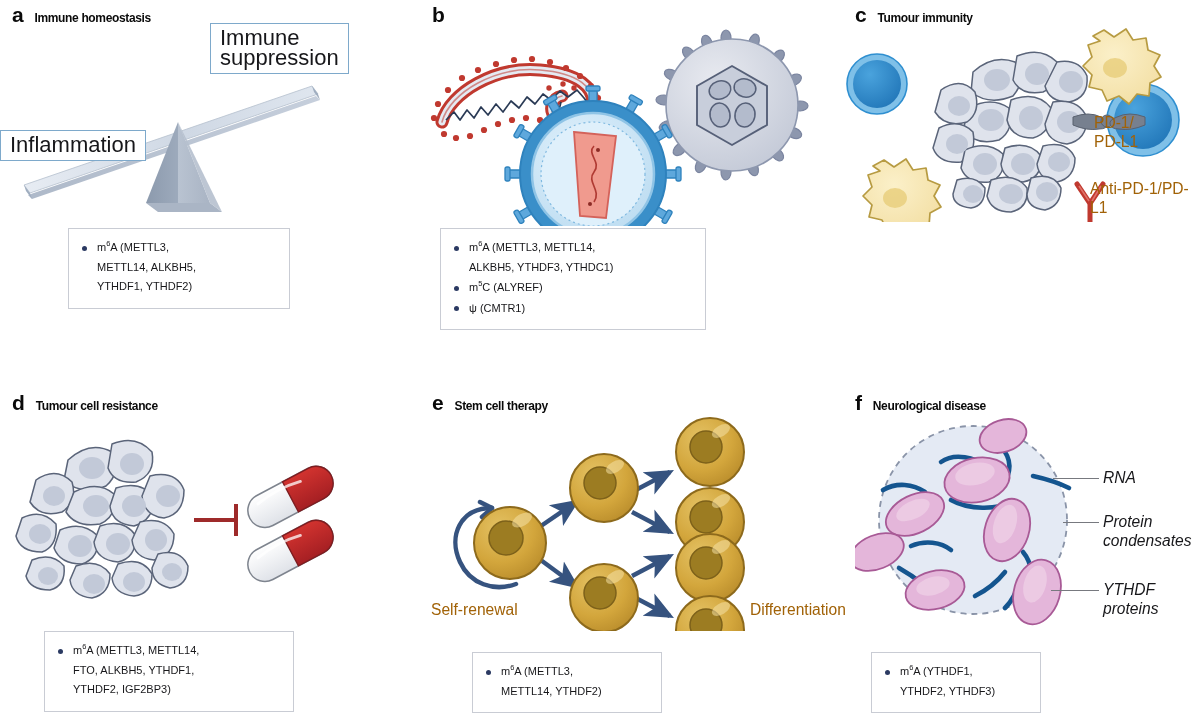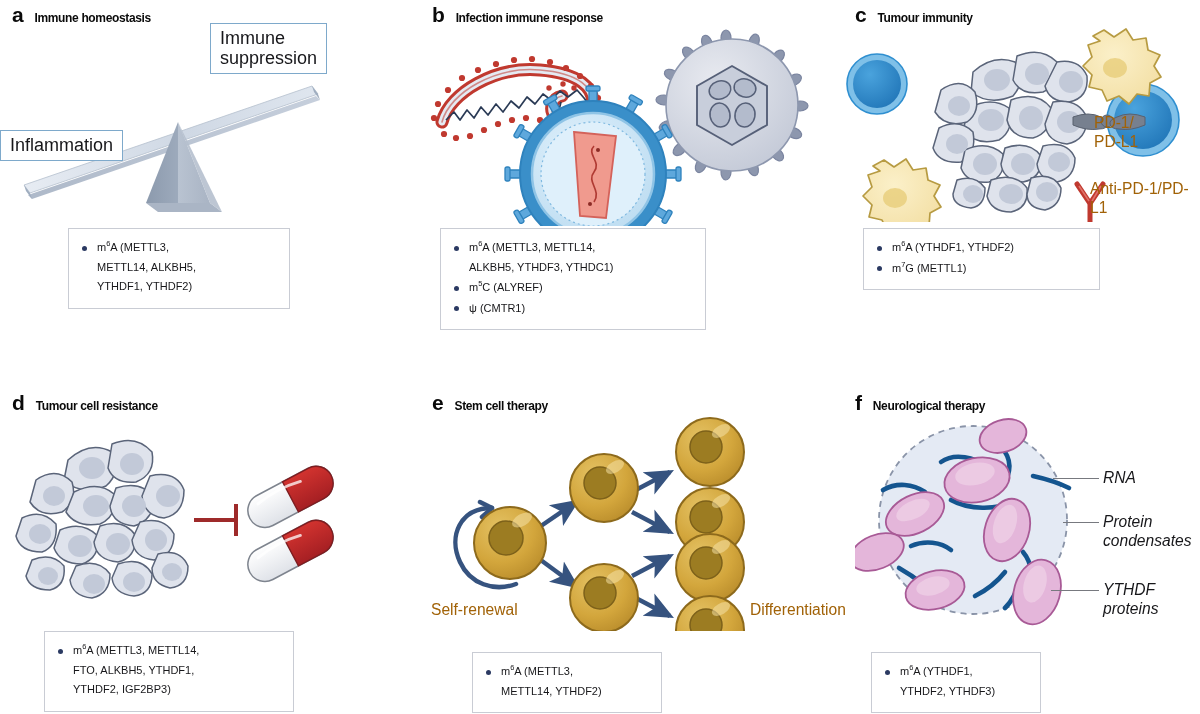--- a/index.html
+++ b/index.html
@@ -66,21 +66,21 @@
     border-radius: 50%;
     background: #2b3a62;
   }
   sup { font-size: 0.68em; vertical-align: super; line-height: 0; }
 
   
   .callout {
     position: absolute;
     border: 1.3px solid #7ea9cb;
     background: #ffffff;
-    font-size: 18px;
+    font-size: 22px;
     line-height: 20px;
     color: #17171a;
     padding: 4px 9px 5px 9px;
     white-space: pre-line;
     z-index: 5;
   }
 
   
   .fl-label {
     position: absolute;
@@ -160,21 +160,20 @@
         <li class="legend-item">m<sup>6</sup>A (METTL3,
 METTL14, ALKBH5,
 YTHDF1, YTHDF2)</li>
       </ul>
     </div>
   </div>
 
   <div class="panel" style="left:420px; top:0px; width:400px; height:340px;">
     <div class="panel-head" style="margin-left:12px; margin-top:3px;">
       <span class="panel-letter">b</span>
-      <span class="panel-title">Infection immune response</span>
     </div>
 
     <div class="art" style="position:absolute; left:0; top:26px; width:400px; height:200px;">
       <svg width="400" height="200" viewBox="0 0 400 200">
         <defs>
           <radialGradient id="gIco" cx="0.38" cy="0.32" r="0.78">
             <stop offset="0" stop-color="#e8eaf0"></stop>
             <stop offset="1" stop-color="#c2c8d6"></stop>
           </radialGradient>
           <radialGradient id="gFlu" cx="0.38" cy="0.32" r="0.78">
@@ -444,26 +443,20 @@
           <path d="M234,164 L244,179"></path>
           <path d="M256,164 L247,179"></path>
         </g>
       </svg>
 
       <div class="plain-label" style="left:249px; top:92px;">PD-1/
 PD-L1</div>
       <div class="plain-label" style="left:245px; top:158px;">Anti-PD-1/PD-L1</div>
     </div>
 
-    <div class="legend-box" style="left:18px; top:228px; width:237px;">
-      <ul class="legend-list">
-        <li class="legend-item">m<sup>6</sup>A (YTHDF1, YTHDF2)</li>
-        <li class="legend-item">m<sup>7</sup>G (METTL1)</li>
-      </ul>
-    </div>
   </div>
 
   <div class="panel" style="left:0px; top:388px; width:400px; height:326px;">
     <div class="panel-head" style="margin-left:12px; margin-top:3px;">
       <span class="panel-letter">d</span>
       <span class="panel-title">Tumour cell resistance</span>
     </div>
 
     <div class="art" style="position:absolute; left:0; top:30px; width:400px; height:200px;">
       <svg width="400" height="200" viewBox="0 0 400 200">
@@ -616,21 +609,21 @@
       <ul class="legend-list">
         <li class="legend-item">m<sup>6</sup>A (METTL3,
 METTL14, YTHDF2)</li>
       </ul>
     </div>
   </div>
 
   <div class="panel" style="left:845px; top:388px; width:355px; height:326px;">
     <div class="panel-head" style="margin-left:10px; margin-top:3px;">
       <span class="panel-letter">f</span>
-      <span class="panel-title">Neurological therapy</span>
+      <span class="panel-title">Neurological disease</span>
     </div>
 
     <div class="art" style="position:absolute; left:10px; top:30px; width:355px; height:215px;font-style:italic;">
       <svg width="355" height="215" viewBox="0 0 355 215">
 
         <circle cx="118" cy="102" r="94" fill="#e4eaf4" stroke="#8a94a8" stroke-width="1.8" stroke-dasharray="6 5"></circle>
 
         <g fill="none" stroke="#14558f" stroke-width="4.6" stroke-linecap="round">
           <path d="M86,44 C100,34 120,40 132,48"></path>
           <path d="M150,34 C158,46 154,60 146,68"></path>

